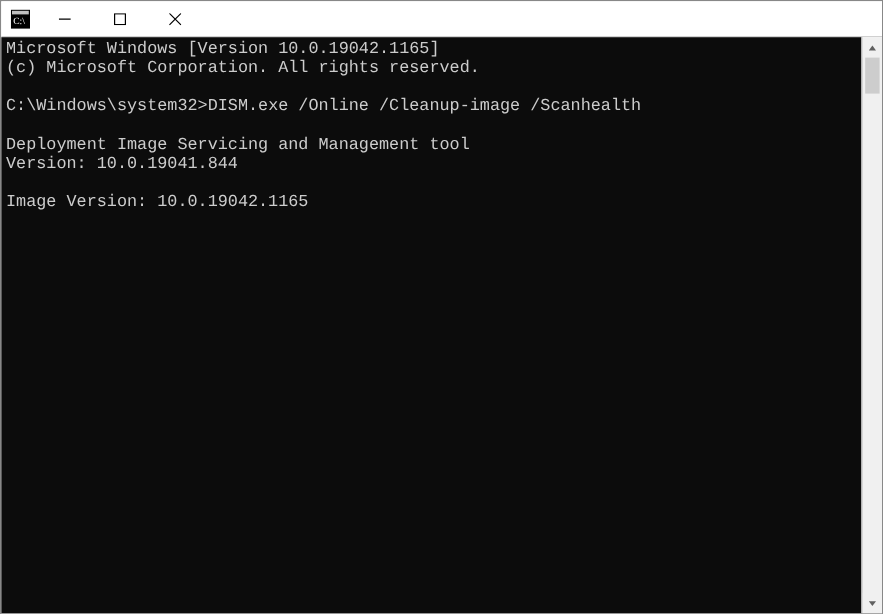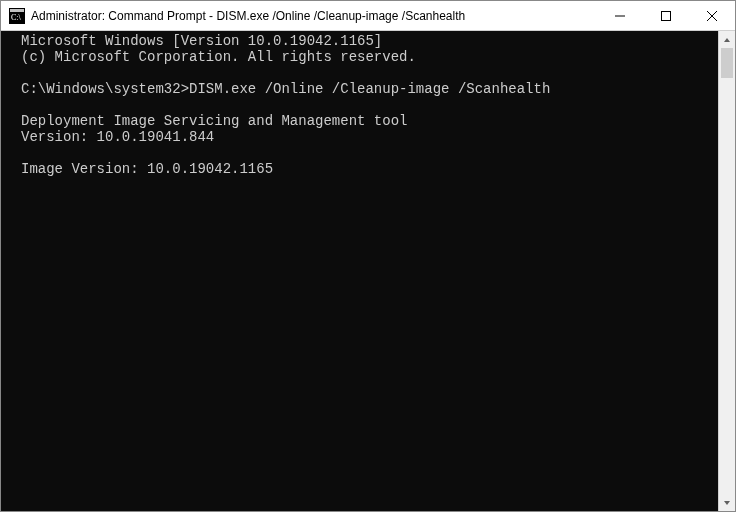--- a/index.html
+++ b/index.html
@@ -51,21 +51,21 @@
       position: relative;
       height: calc(100% - 30px);
       display: flex;
     }
     .console {
       background: #0c0c0c;
       color: #cccccc;
       font-family: Consolas, "Courier New", monospace;
       font-size: 14px;
       line-height: 16px;
-      padding: 2px 20px;
+      padding: 2px 4px;
       white-space: pre;
       flex: 1;
       overflow: hidden;
     }
     .scrollbar {
       width: 17px;
       background: #f0f0f0;
       position: relative;
       border-left: 1px solid #d0d0d0;
     }
@@ -93,21 +93,20 @@
 <body>
 
 <div class="titlebar">
   <span class="titlebar-icon">
     <svg viewBox="0 0 16 16">
       <rect x="0" y="0" width="16" height="16" fill="#000"></rect>
       <rect x="1" y="1" width="14" height="3" fill="#c0c0c0"></rect>
       <text x="2" y="12" font-size="8" fill="#fff" font-family="Consolas">C:\</text>
     </svg>
   </span>
-  <span class="titlebar-title">Administrator: Command Prompt - DISM.exe  /Online /Cleanup-image /Scanhealth</span>
   <button class="winbtn">
     <svg viewBox="0 0 10 10">
         <line x1="0" y1="5" x2="10" y2="5" stroke="#000" stroke-width="1"></line>
       </svg>
   </button>
   <button class="winbtn">
     <svg viewBox="0 0 10 10">
         <rect x="0.5" y="0.5" width="9" height="9" fill="none" stroke="#000" stroke-width="1"></rect>
       </svg>
   </button>

